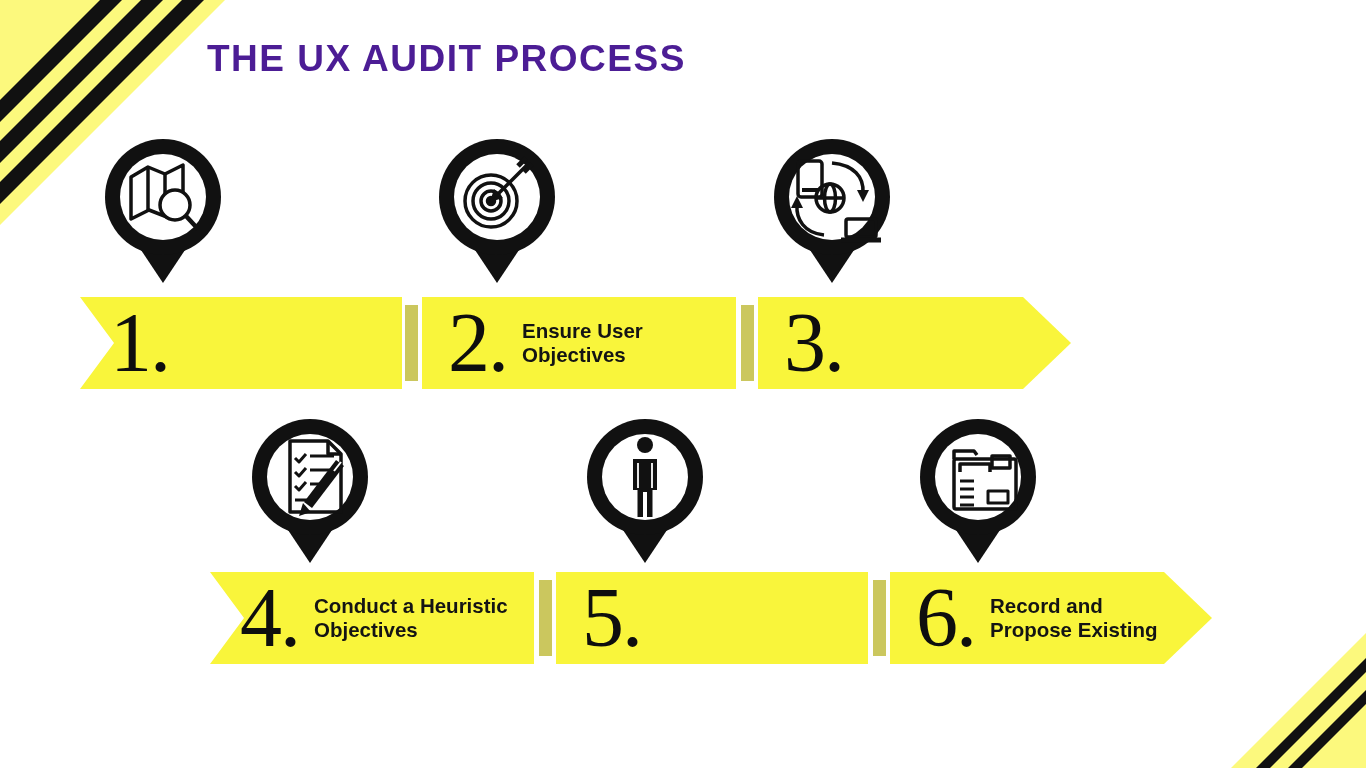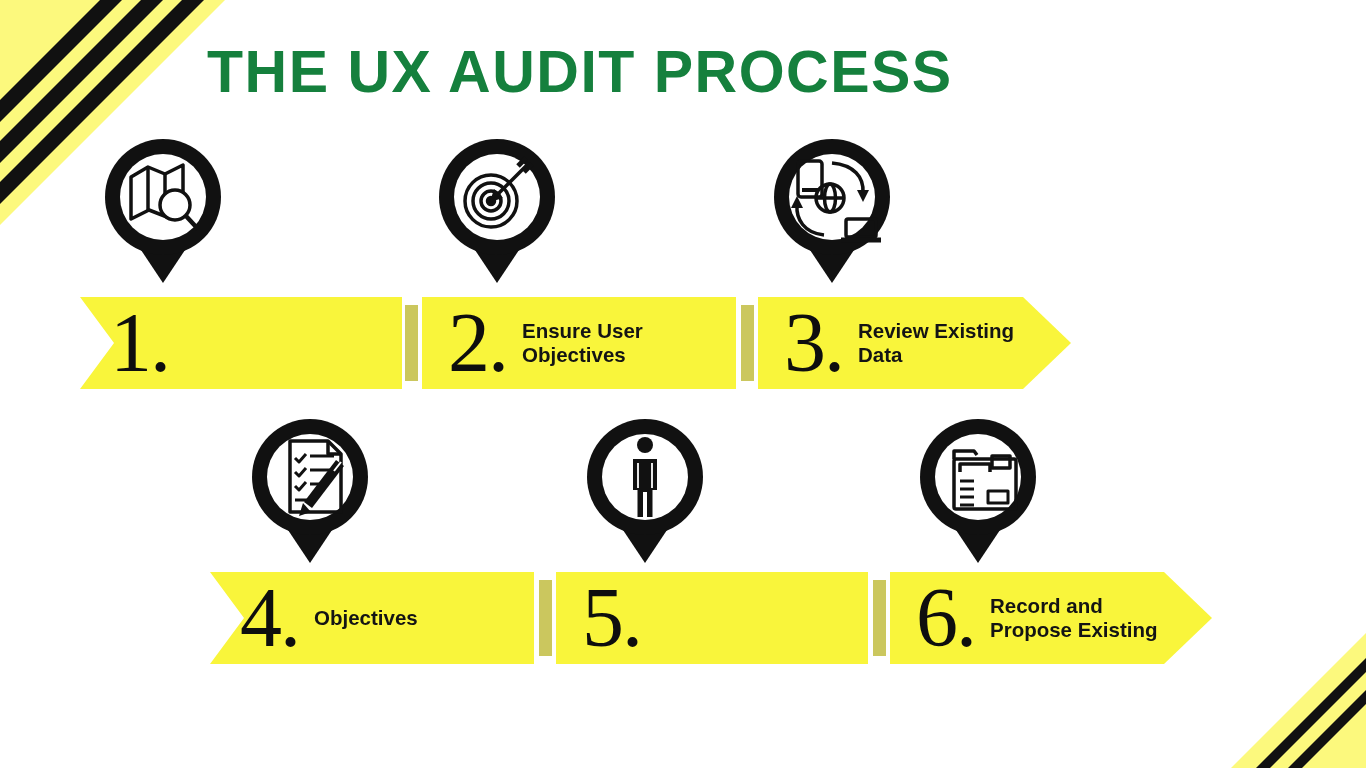--- a/index.html
+++ b/index.html
@@ -11,22 +11,22 @@
   }
   html,body{margin:0;padding:0;}
   body{
     width:1366px;height:768px;position:relative;overflow:hidden;
     background:var(--bg);
     font-family:"Liberation Sans",sans-serif;
   }
   .stage{position:absolute;inset:0;}
   .title{
     position:absolute;left:207px;top:38px;
-    font-size:59px;font-weight:700;letter-spacing:1.5px;
-    color:#15803d;white-space:nowrap;
+    font-size:37px;font-weight:700;letter-spacing:1.5px;
+    color:#4c1d95;white-space:nowrap;
   }
   .banner{
     position:absolute;height:92px;background:var(--banner-yellow);
     display:flex;align-items:center;box-sizing:border-box;
     padding-left:26px;
   }
   .banner.notch{clip-path:polygon(0 0,100% 0,100% 100%,0 100%,34px 50%);padding-left:30px;}
   .banner.point{clip-path:polygon(0 0,calc(100% - 48px) 0,100% 50%,calc(100% - 48px) 100%,0 100%);}
   .step-number{
     font-family:"Liberation Serif","DejaVu Serif",serif;
@@ -187,29 +187,26 @@
     <span class="step-label">
       <span>Ensure User</span>
       <span>Objectives</span>
     </span>
   </div>
 
   <div class="separator" style="left:741px;top:305px"></div>
 
   <div class="banner point" style="left:758px;top:297px;width:313px">
     <span class="step-number">3.</span>
-    <span class="step-label">
-      <span>Review Existing</span>
-      <span>Data</span>
-    </span>
   </div>
 
   <div class="banner notch" style="left:210px;top:572px;width:324px">
     <span class="step-number">4.</span>
     <span class="step-label">
+      <span>Conduct a Heuristic</span>
       <span>Objectives</span>
     </span>
   </div>
 
   <div class="separator" style="left:539px;top:580px"></div>
 
   <div class="banner" style="left:556px;top:572px;width:312px">
     <span class="step-number">5.</span>
   </div>
 

